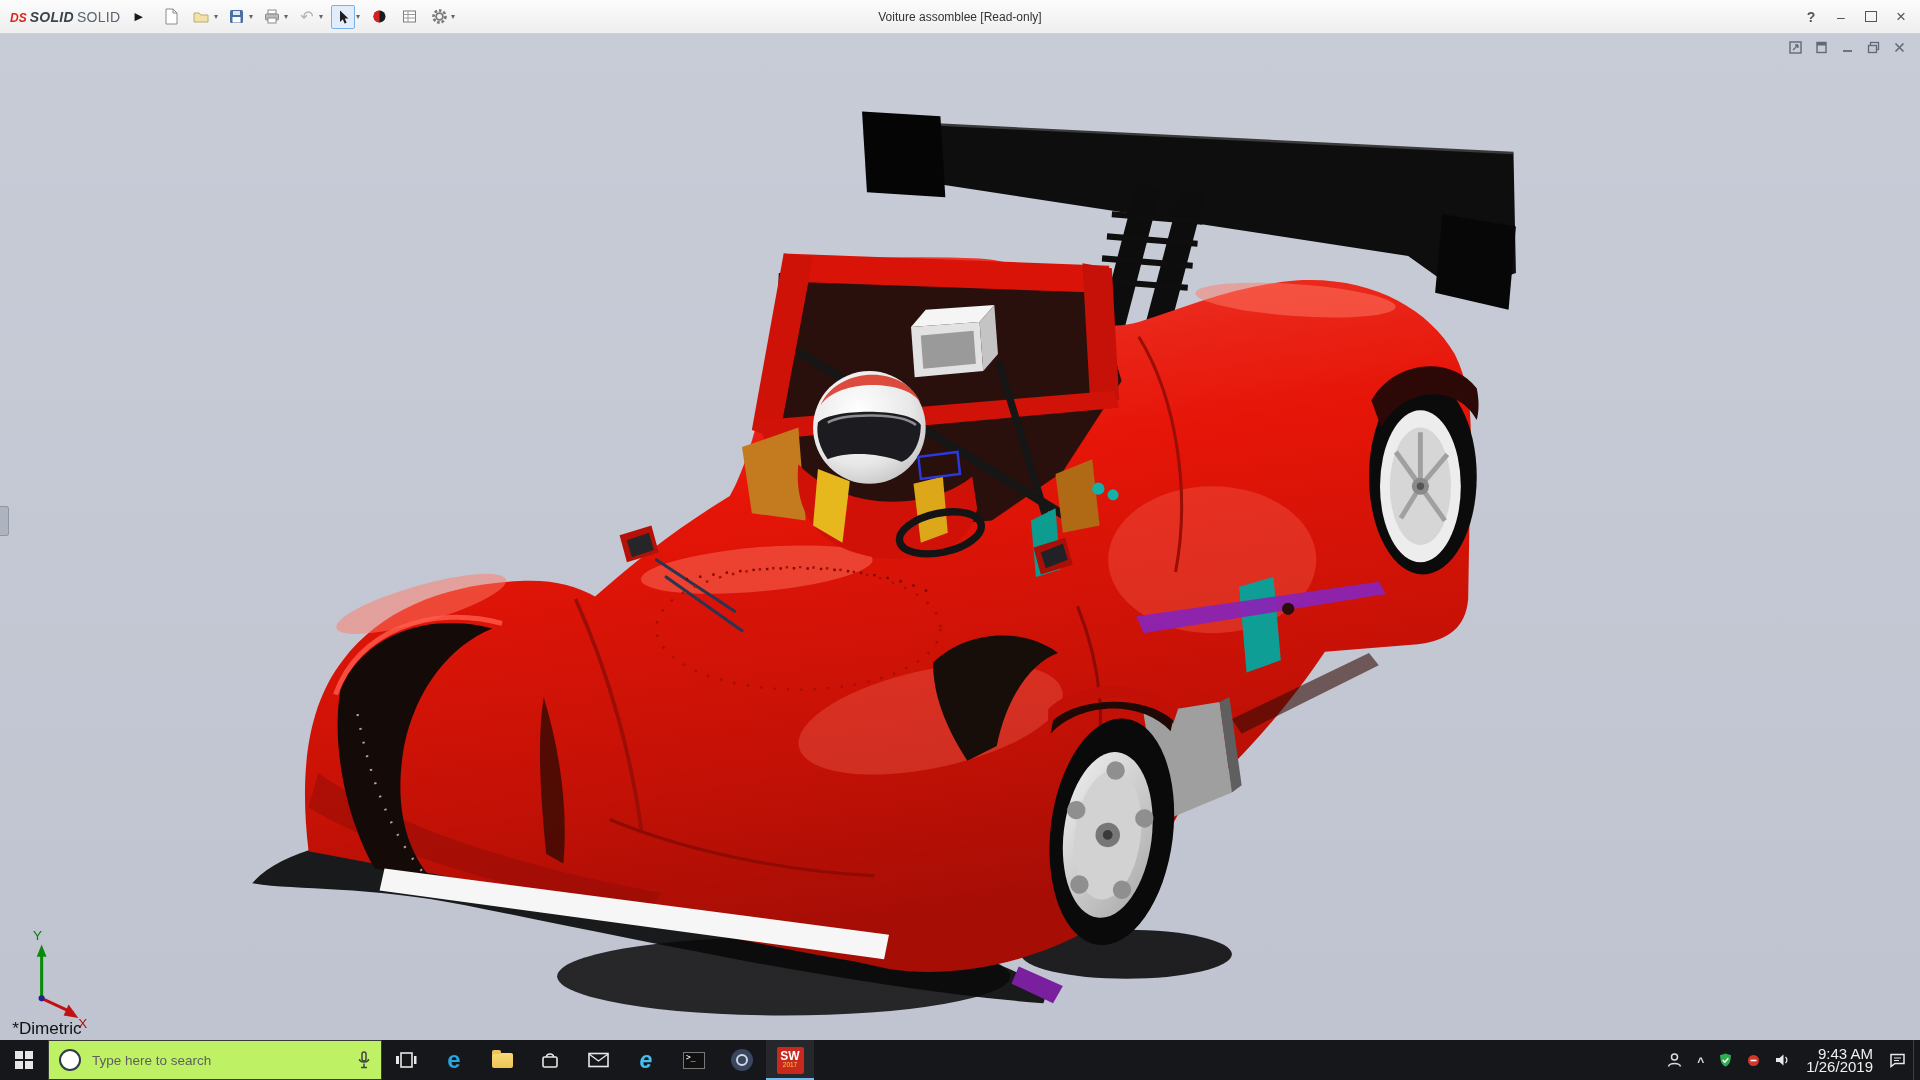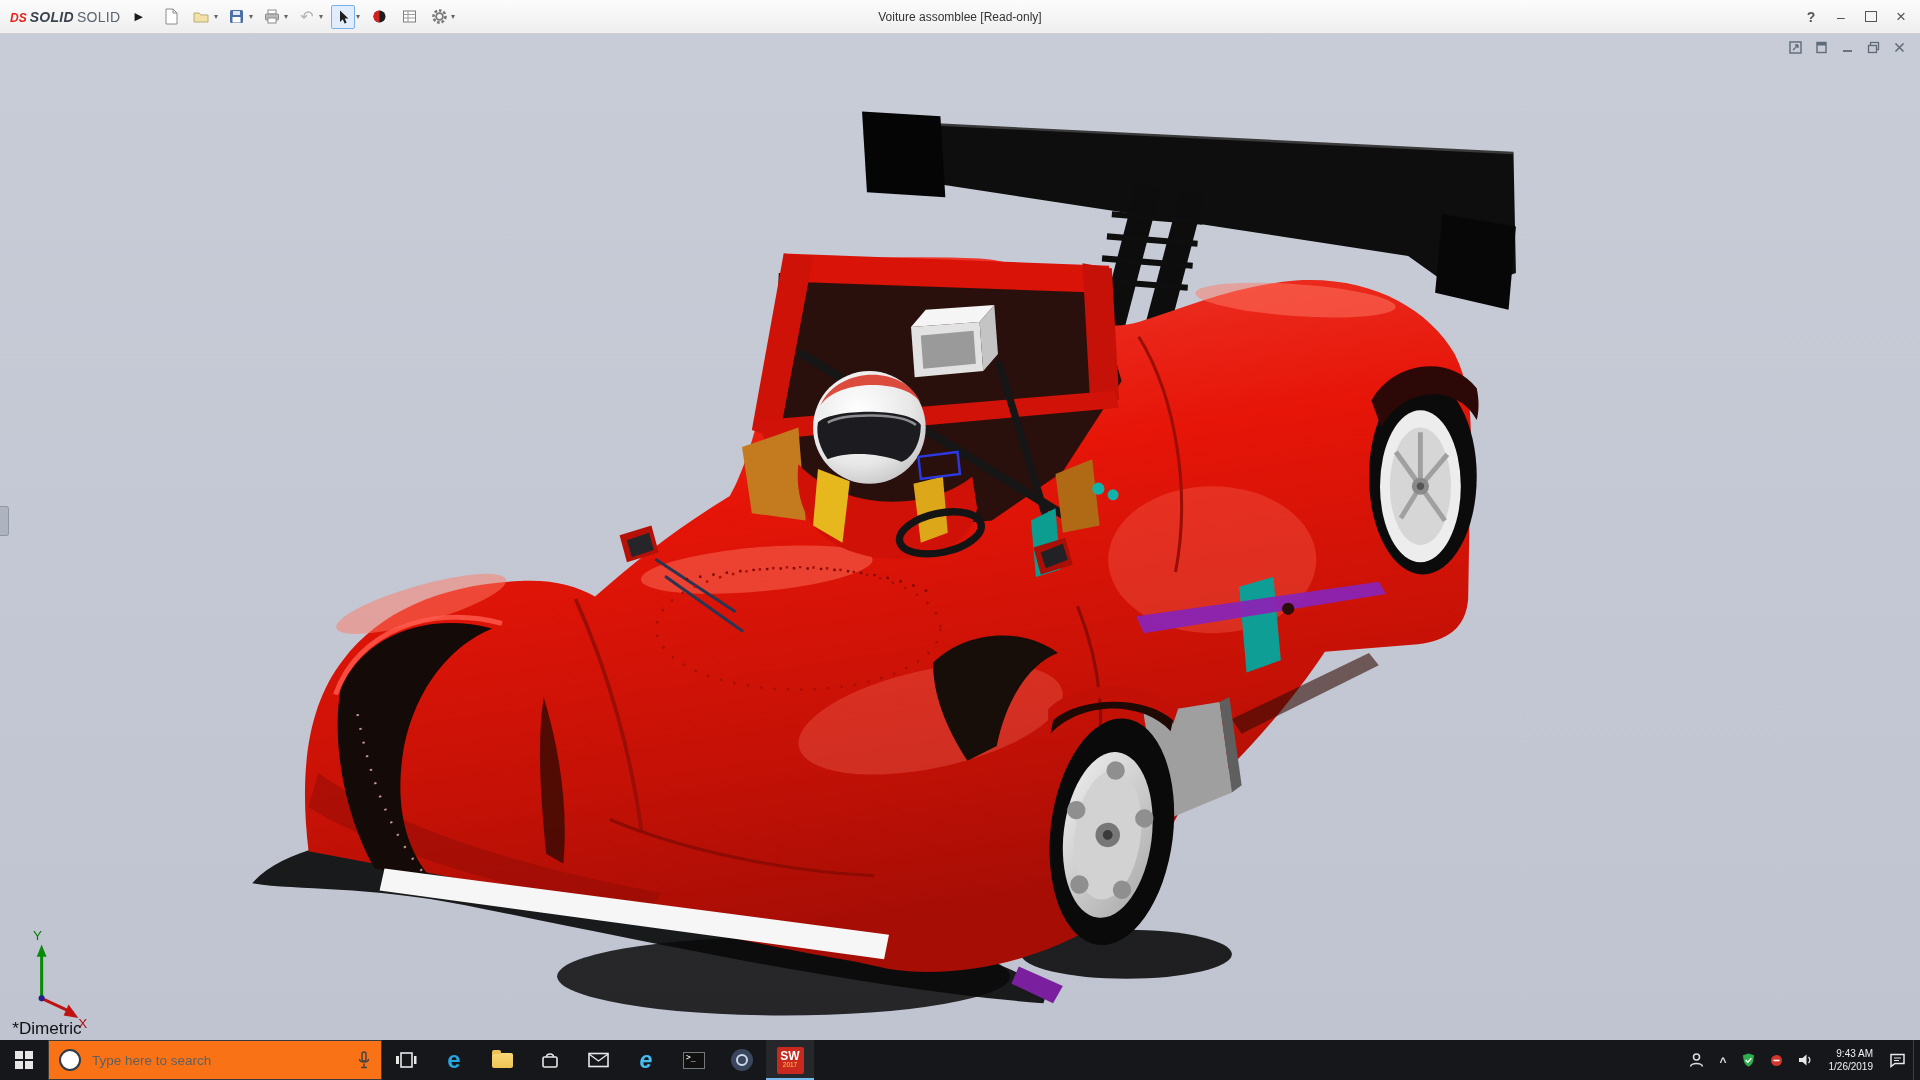--- a/index.html
+++ b/index.html
@@ -34,21 +34,21 @@
   .cc-icon{width:14px;height:14px;display:flex;align-items:center;justify-content:center;}
   #splitter{position:absolute;left:0;top:47%;width:8px;height:28px;background:#aeb3c0;
     border:1px solid #8f95a5;border-left:none;border-radius:0 3px 3px 0;z-index:5;}
 
   
   #taskbar{position:absolute;bottom:0;left:0;right:0;height:40px;background:#15171b;
     display:flex;align-items:stretch;color:#eee;z-index:40;}
   .tb-item{width:48px;display:flex;align-items:center;justify-content:center;flex:0 0 auto;}
   #start-grid{display:grid;grid-template-columns:8px 8px;grid-template-rows:8px 8px;gap:2px;}
   #start-grid .sq{background:#e6e6e6;}
-  #search{width:332px;background:#f97316;display:flex;align-items:center;
+  #search{width:332px;background:#bef264;display:flex;align-items:center;
     border:1px solid #3a3a3a;flex:0 0 auto;}
   .cortana{width:18px;height:18px;border-radius:50%;border:2.5px solid #2e3b4a;
     margin:0 9px 0 10px;background:#fff;flex:0 0 auto;}
   #search input{flex:1;border:none;outline:none;font-size:13.5px;color:#444;
     background:transparent;font-family:"Liberation Sans",sans-serif;}
   #search input::placeholder{color:#5f5f5f;}
   .mic-wrap{margin-right:10px;display:flex;align-items:center;}
   .edge-glyph{font-size:24px;font-weight:bold;color:#26a7e0;line-height:24px;}
   .ie-glyph{font-size:23px;font-weight:bold;color:#45bdf0;font-style:italic;line-height:24px;}
   .folder{width:21px;height:15px;position:relative;background:linear-gradient(#f9d978,#eec355);
@@ -64,21 +64,21 @@
   .generic-app i{width:8px;height:8px;border:2px solid #cfd8e8;border-radius:50%;display:block;}
   .sw-badge{width:27px;height:27px;background:#c8281e;color:#fff;display:flex;
     flex-direction:column;align-items:center;justify-content:center;border-radius:2px;}
   .sw-top{font-size:12px;font-weight:bold;line-height:10px;}
   .sw-bottom{font-size:6.5px;color:#ffd24a;line-height:8px;}
   .app-active{background:rgba(255,255,255,.07);box-shadow:inset 0 -2px 0 #76b9ed;}
   #tray{margin-left:auto;display:flex;align-items:center;}
   .tray-item{padding:0 7px;height:100%;display:flex;align-items:center;justify-content:center;}
   .chev{font-size:12px;font-weight:bold;color:#ddd;transform:translateY(2px);}
   #clock{display:flex;flex-direction:column;align-items:flex-end;justify-content:center;
-    font-size:10px;line-height:13.5px;padding:0 9px;color:#f0f0f0;}
+    font-size:15px;line-height:13.5px;padding:0 9px;color:#f0f0f0;}
   #show-desktop{width:6px;border-left:1px solid #3a3f46;height:100%;}
 </style>
 </head>
 <body>
 
 <div id="titlebar">
   <div class="brand">
     <span class="ds-mark">DS</span>
     <span class="brand-solid">SOLID</span>
       <span class="brand-works">SOLID</span>

